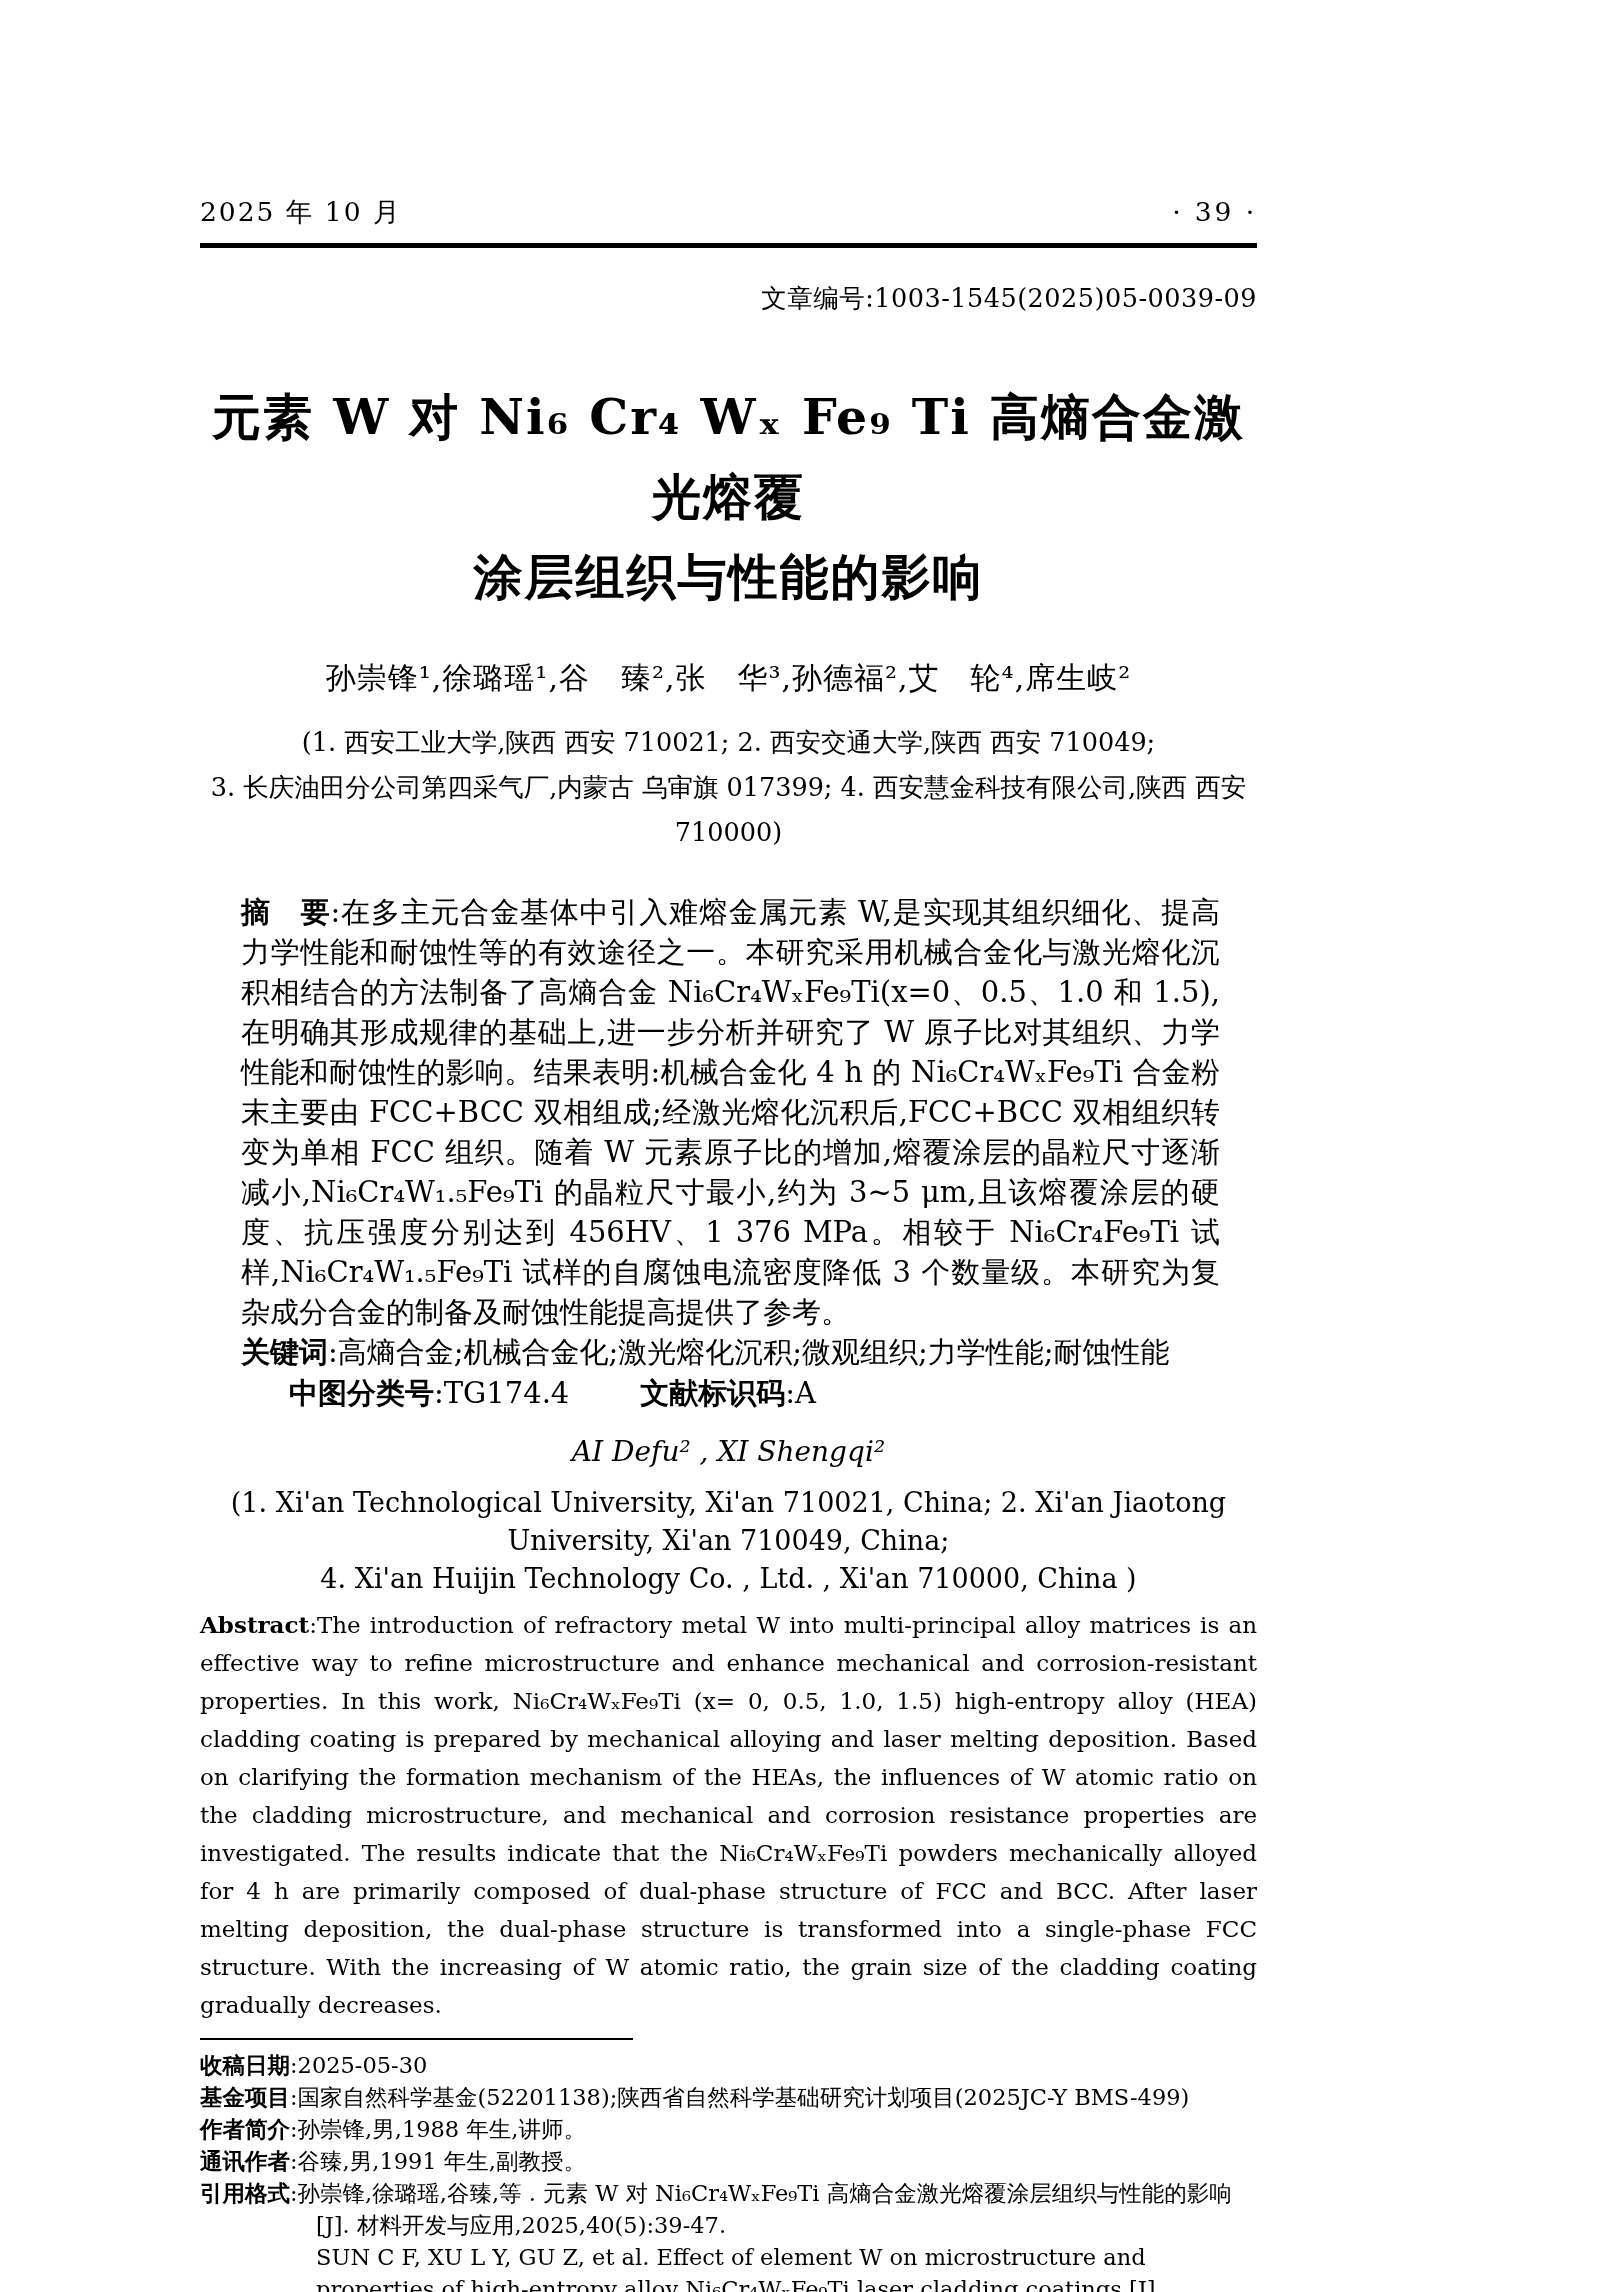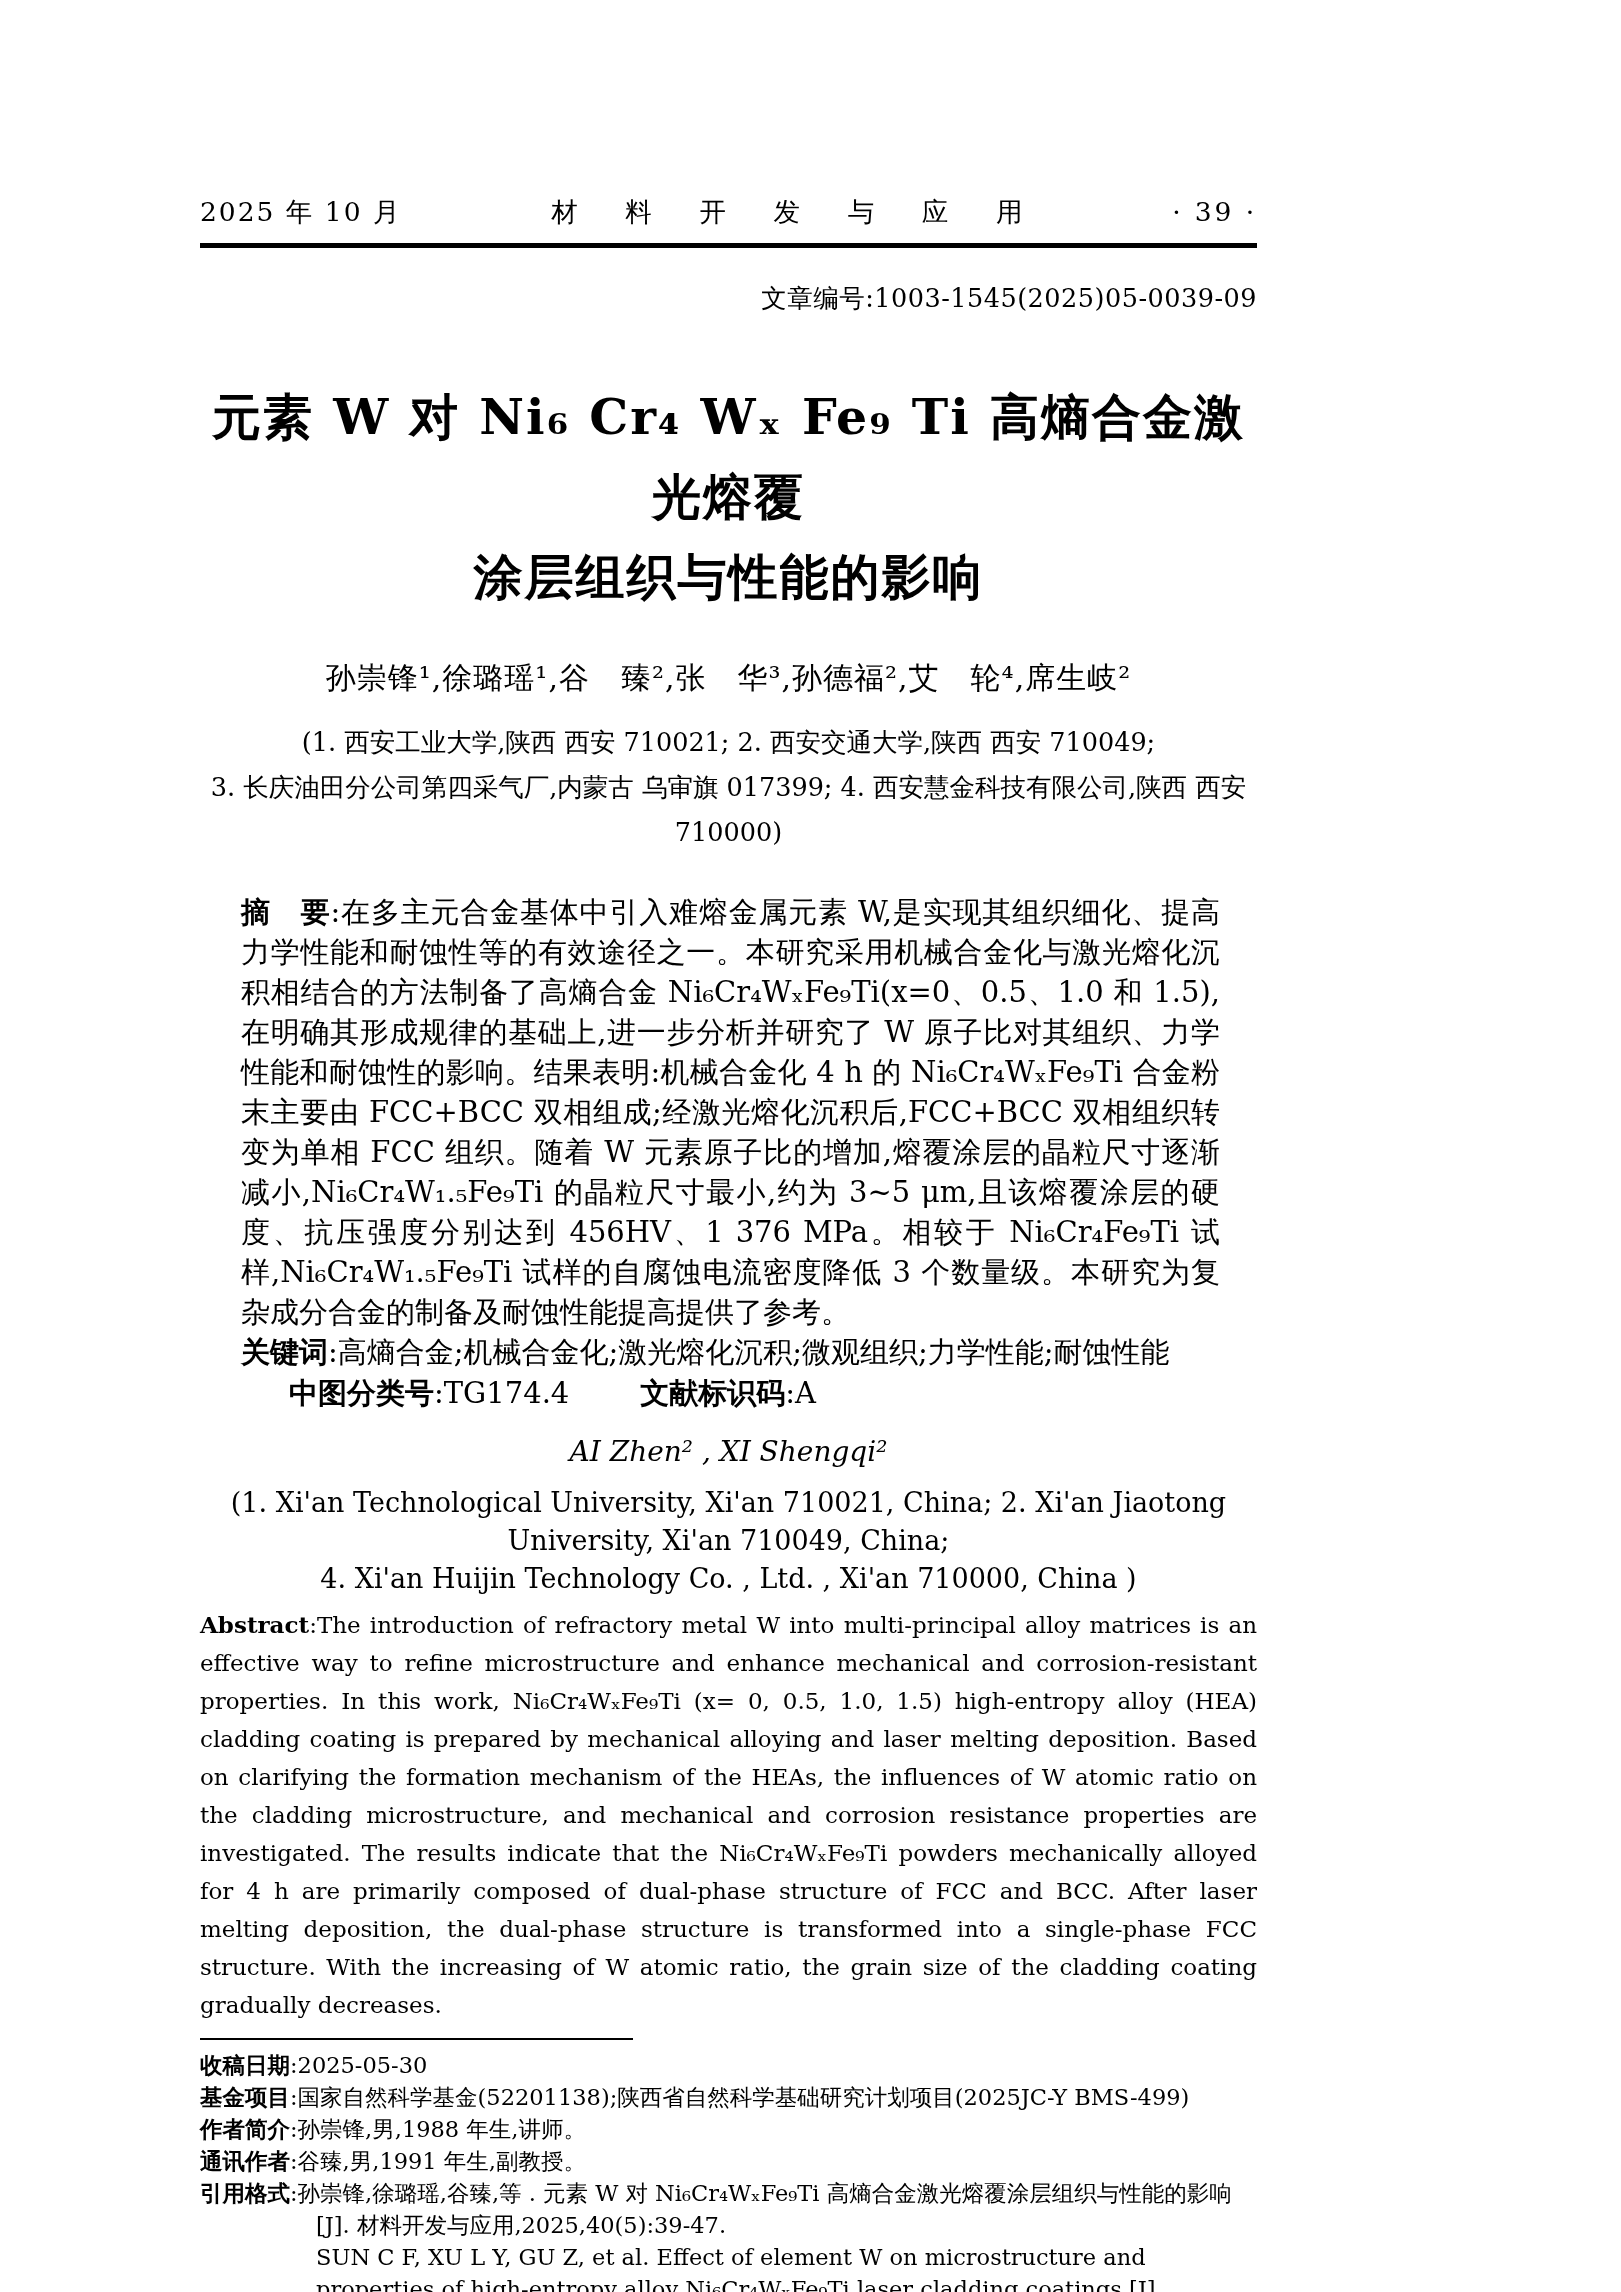--- a/index.html
+++ b/index.html
@@ -134,21 +134,20 @@
     margin-left: 116px;
   }
 </style>
 </head>
 <body>
 
 <div class="page">
 
   <div class="running-head">
     <span class="date">2025 年 10 月</span>
-    <span class="journal">材 料 开 发 与 应 用</span>
     <span class="pageno">· 39 ·</span>
   </div>
   <div class="head-rule"></div>
 
   <div class="article-no">文章编号:1003-1545(2025)05-0039-09</div>
 
   <div class="title-cn">
     <div>元素 W 对 Ni₆ Cr₄ Wₓ Fe₉ Ti 高熵合金激光熔覆</div>
     <div>涂层组织与性能的影响</div>
   </div>
@@ -167,21 +166,21 @@
     <div>
       <span class="cjk-label">关键词</span><span>:高熵合金;机械合金化;激光熔化沉积;微观组织;力学性能;耐蚀性能</span>
     </div>
     <div class="clc-line">
       <span class="cjk-label">中图分类号</span><span>:TG174.4</span><span class="clc-gap"></span><span class="cjk-label">文献标识码</span><span>:A</span>
     </div>
   </div>
 
 
   <div class="authors-en">
-    <div>AI Zhen² , XI Shengqi²</div>
+    <div>AI Defu² , XI Shengqi²</div>
   </div>
 
   <div class="affil-en">
     <div>(1. Xi'an Technological University, Xi'an 710021, China; 2. Xi'an Jiaotong University, Xi'an 710049, China;</div>
     <div>4. Xi'an Huijin Technology Co. , Ltd. , Xi'an 710000, China )</div>
   </div>
 
   <div class="abstract-en">
     <span class="en-label">Abstract</span><span>:The introduction of refractory metal W into multi-principal alloy matrices is an effective way to refine microstructure and enhance mechanical and corrosion-resistant properties. In this work, Ni₆Cr₄WₓFe₉Ti (x= 0, 0.5, 1.0, 1.5) high-entropy alloy (HEA) cladding coating is prepared by mechanical alloying and laser melting deposition. Based on clarifying the formation mechanism of the HEAs, the influences of W atomic ratio on the cladding microstructure, and mechanical and corrosion resistance properties are investigated. The results indicate that the Ni₆Cr₄WₓFe₉Ti powders mechanically alloyed for 4 h are primarily composed of dual-phase structure of FCC and BCC. After laser melting deposition, the dual-phase structure is transformed into a single-phase FCC structure. With the increasing of W atomic ratio, the grain size of the cladding coating gradually decreases.</span>
   </div>

